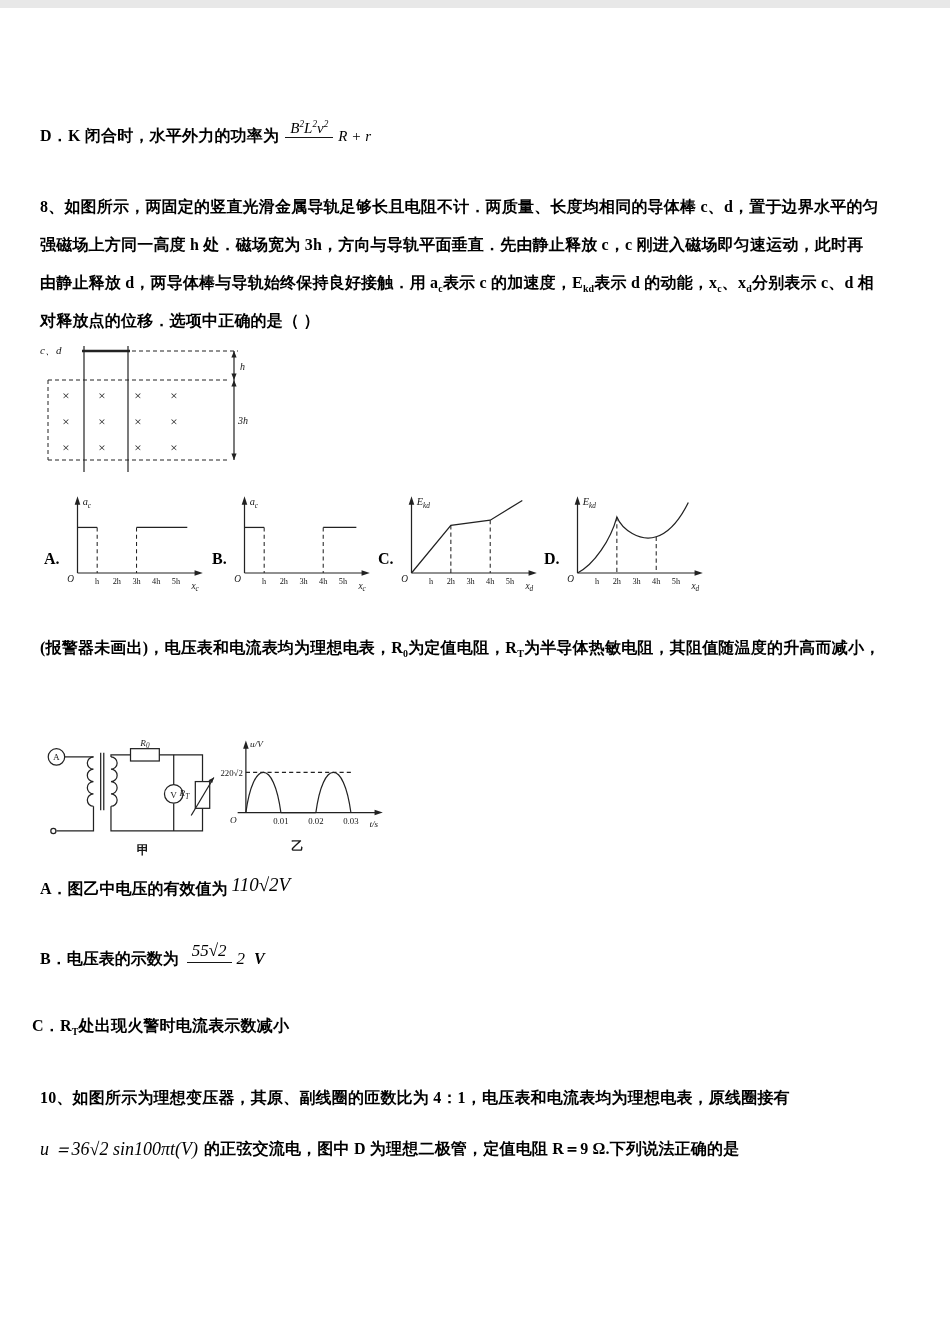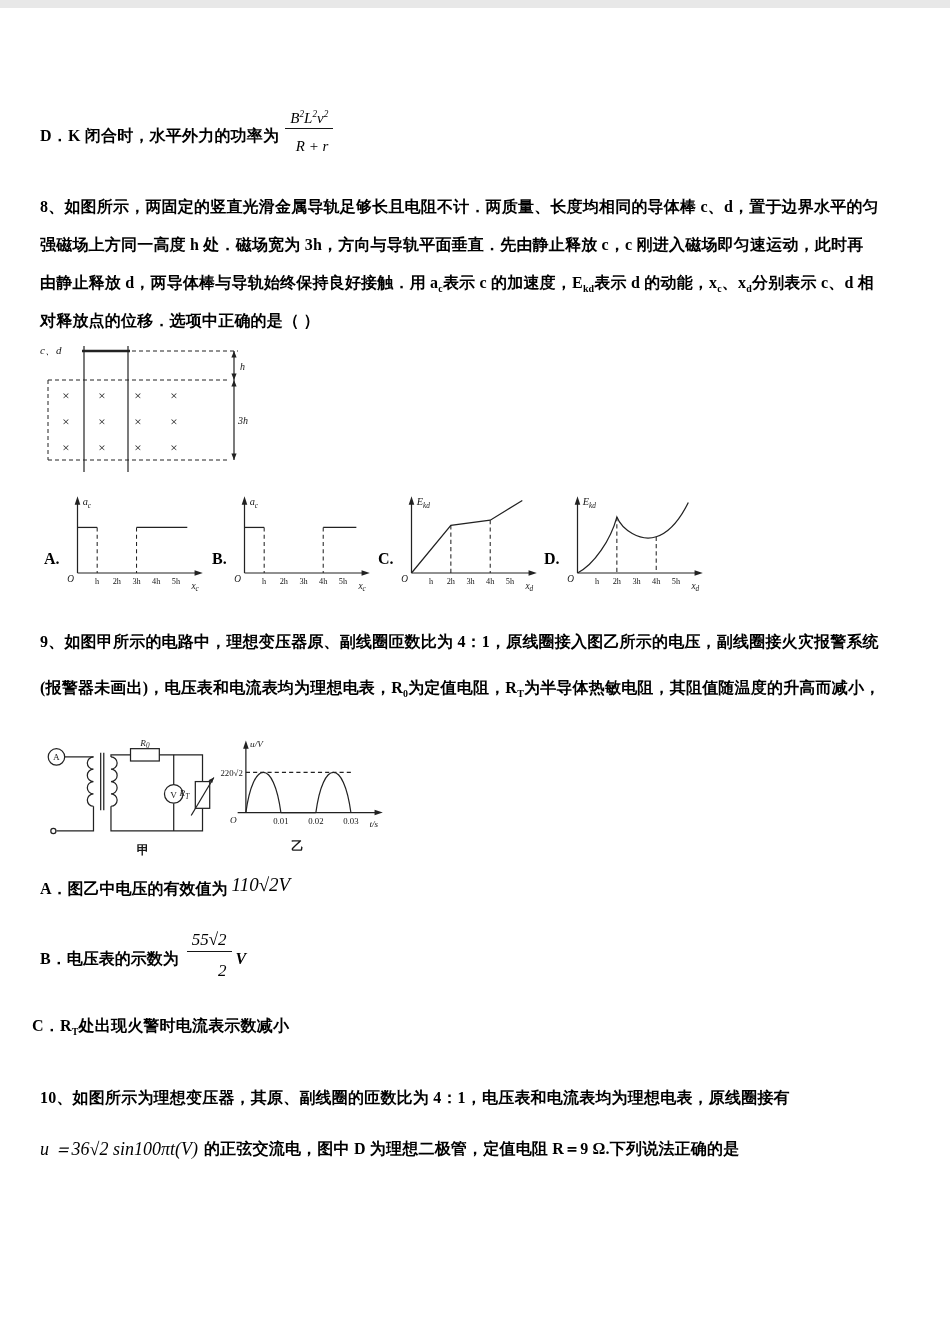--- a/index.html
+++ b/index.html
@@ -4,21 +4,21 @@
 <style>
   html,body{margin:0;padding:0;background:#e8e8e8;}
   .page{position:relative;width:950px;height:1344px;background:#ffffff;margin:8px auto;overflow:hidden;
         font-family:"Liberation Serif","DejaVu Serif",serif;color:#000000;}
   .cnline{font-size:16px;font-weight:700;letter-spacing:0.2px;white-space:nowrap;}
   .lineblock .cnline{height:38px;line-height:38px;}
   .abs{position:absolute;}
   sub{font-size:0.62em;}
   sup{font-size:0.62em;}
   .mathit{font-style:italic;font-family:"Liberation Serif",serif;font-weight:400;}
-  .frac{display:inline-flex;flex-direction:column;align-items:flex-end;vertical-align:middle;
+  .frac{display:inline-flex;flex-direction:row;align-items:flex-start;vertical-align:middle;
         font-family:"Liberation Serif",serif;font-style:italic;font-weight:400;line-height:1.25;}
   .frac .num{padding:0 5px;border-bottom:1.4px solid #161616;}
   .frac .den{padding:8px 5px;}
   .flexrow{display:flex;align-items:center;}
   .optline{font-size:16px;font-weight:700;}
   svg{overflow:visible;}
   svg line,svg path{stroke:#222;stroke-width:1.2;fill:none;}
   svg .dash line,svg path.dash,svg line.dash{stroke-dasharray:4 3;stroke-width:1;}
   svg .thick{stroke-width:2.6;}
   svg polygon{fill:#222;stroke:none;}
@@ -196,21 +196,20 @@
       <text x="124" y="97" class="sv-it" font-size="9"><tspan>x</tspan><tspan class="subts" dy="2.5">d</tspan></text>
       <g>
         <path d="M14,82 C30,74 46,50 52,28 C57,40 74,52 90,47 C103,43 114,28 121,14"></path>
         <path class="dash" d="M52,28 V82"></path>
         <path class="dash" d="M90,47 V82"></path>
       </g>
     </svg>
   </div>
 
   <div class="abs lineblock" style="left:40px;top:614px;">
-    <div class="cnline" style="height:40px;line-height:40px;">9、如图甲所示的电路中，理想变压器原、副线圈匝数比为 4：1，原线圈接入图乙所示的电压，副线圈接火灾报警系统</div>
     <div class="cnline" style="height:40px;line-height:52px;">(报警器未画出)，电压表和电流表均为理想电表，R<sub>0</sub>为定值电阻，R<sub>T</sub>为半导体热敏电阻，其阻值随温度的升高而减小，</div>
   </div>
 
   <svg class="abs" style="left:40px;top:728px;" width="180" height="122" viewBox="0 0 175 118">
     <g>
       <line x1="24" y1="20" x2="52" y2="20"></line>
       <path d="M52,20 a6,6 0 0 0 0,12 a6,6 0 0 0 0,12 a6,6 0 0 0 0,12 a6,6 0 0 0 0,12"></path>
       <path d="M52,68 V92 H16"></path>
       <line x1="59" y1="16" x2="59" y2="72"></line>
       <line x1="62" y1="16" x2="62" y2="72"></line>

